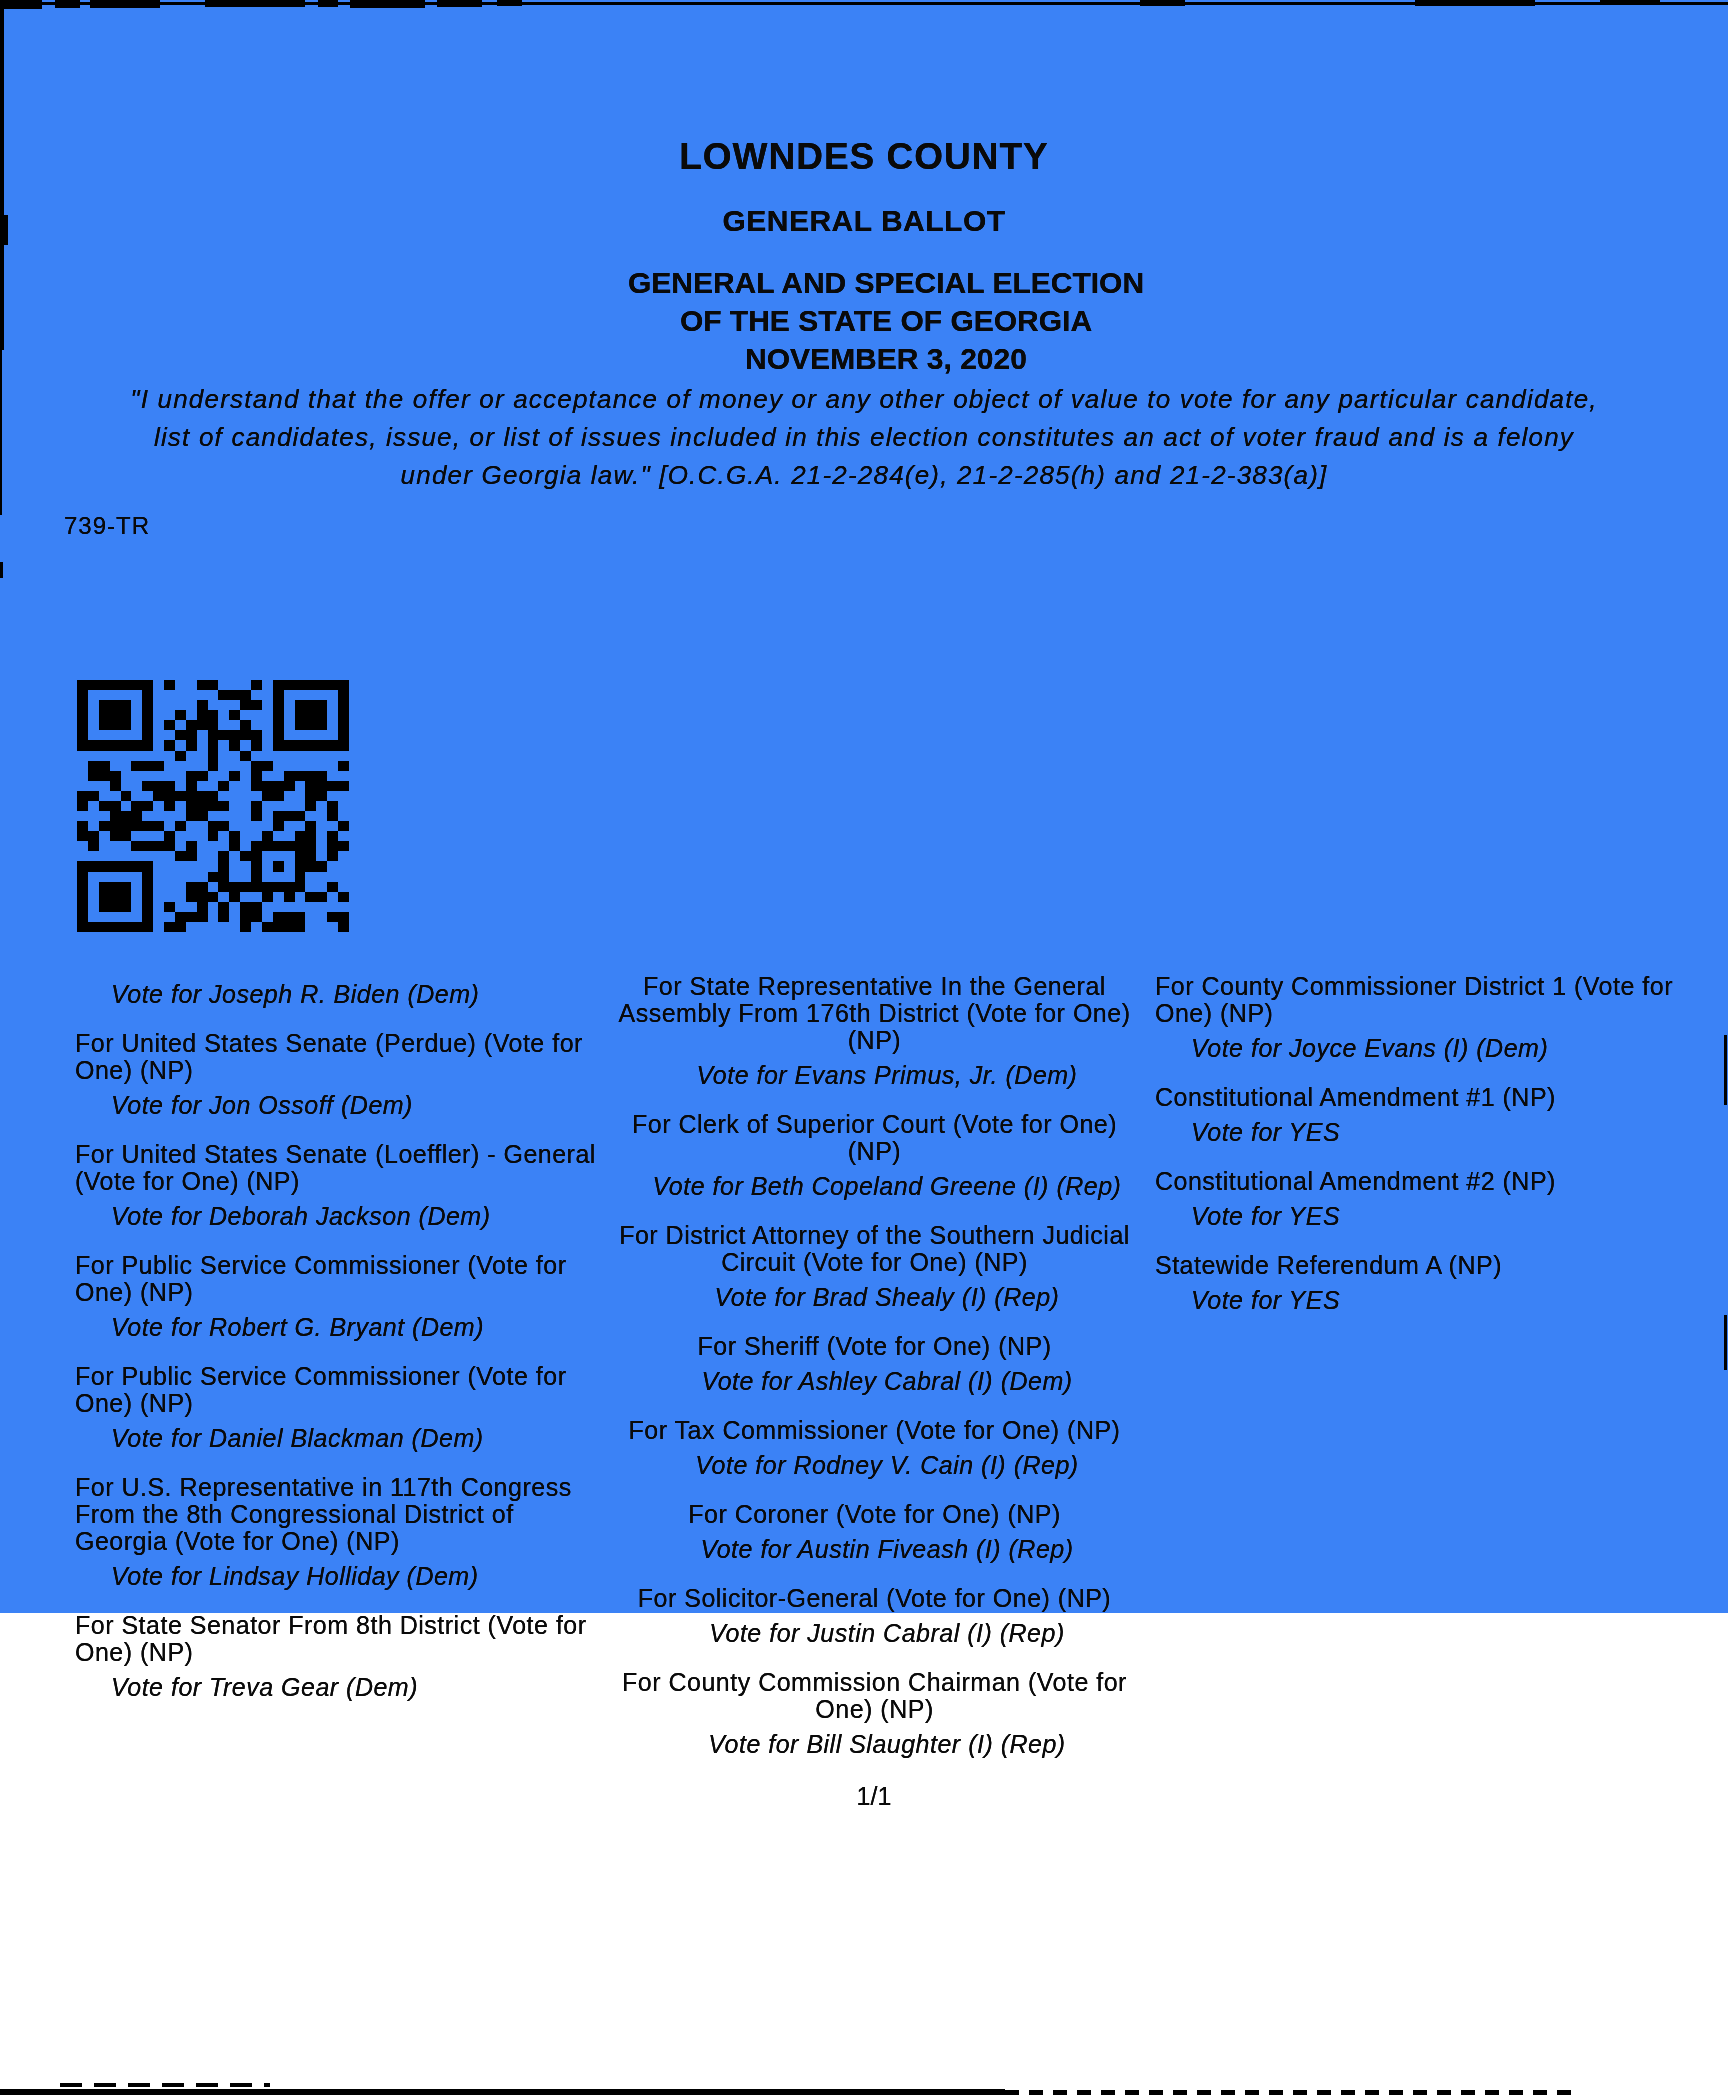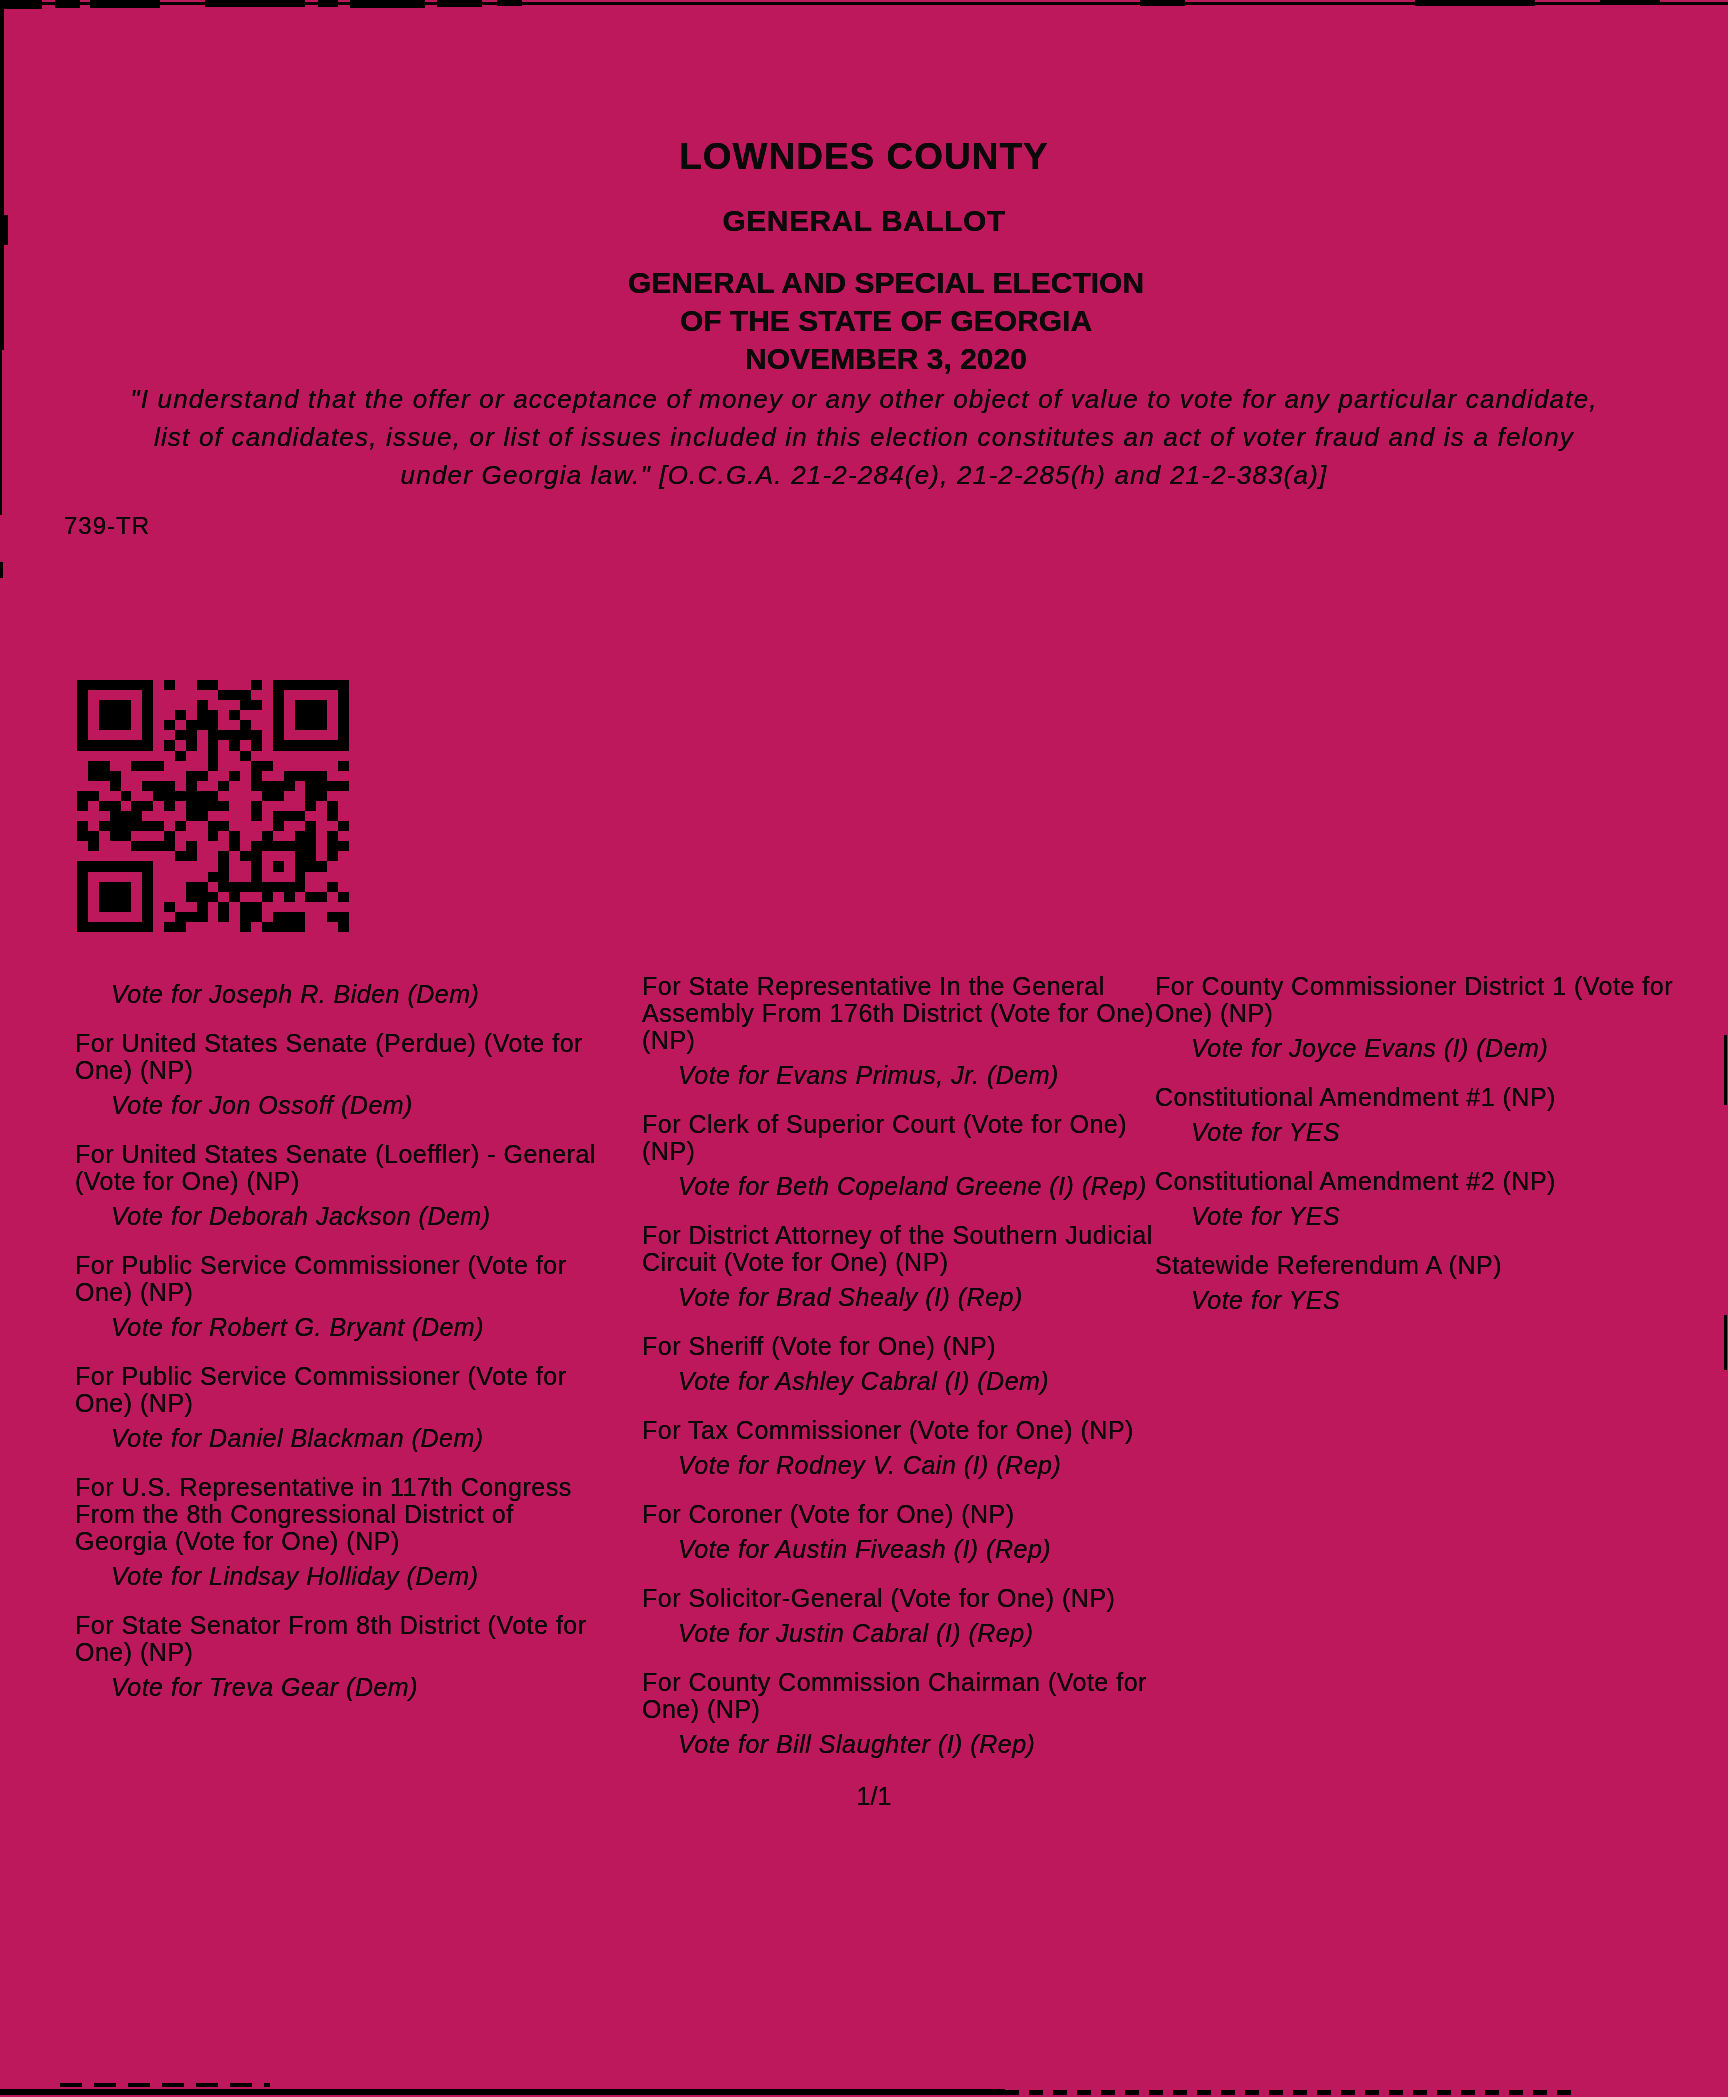--- a/index.html
+++ b/index.html
@@ -5,21 +5,21 @@
   * { box-sizing: content-box; }
   html,body {
     margin:0; padding:0;
     width:1728px; height:2097px;
     background:#ffffff;
     font-family:"Liberation Sans", sans-serif;
     color:#0a0a0a;
     overflow:hidden;
   }
   #page {
-    position:relative; width:1728px; height:2097px; background:#be185d;
+    position:relative; width:1728px; height:1613px; background:#3b82f6;
     text-shadow: 0 0 0.6px #000; 
   }
   
   #header { position:absolute; top:136px; left:0; width:100%; text-align:center; }
   .h-county { font-size:37px; font-weight:bold; letter-spacing:1px; margin:0 0 26px 0; }
   .h-ballot { font-size:30px; font-weight:bold; letter-spacing:0.5px; margin:0 0 26px 0; }
   .h-line   { font-size:30px; font-weight:bold; line-height:38px; margin:0;padding-left:44px; }
   
   #disclaimer {
     position:absolute; top:380px; left:0; width:100%;
@@ -27,21 +27,21 @@
     line-height:38px; letter-spacing:1.2px;
   }
   
   #ballot-code { position:absolute; top:512px; left:64px; font-size:24px; letter-spacing:1px; }
   
   #qr { position:absolute; top:680px; left:77px; width:272px; height:252px; }
   #qr svg { width:100%; height:100%; display:block; }
   
   .column { position:absolute; top:973px; font-size:25px; line-height:27px; letter-spacing:0.5px; }
   #col1 { left:75px;   width:525px; }
-  #col2 { left:642px;  width:525px; }
+  #col2 { left:612px;  width:525px;text-align:center; }
   #col3 { left:1155px; width:552px; }
   .contest { margin:0 0 22px 0; }
   .contest-title { margin:0; }
   .vote-line { margin:8px; padding-left:56px; text-indent:-28px; max-width:450px;font-style:italic; }
   
   #page-num { position:absolute; top:1782px; left:0; width:1748px; text-align:center; font-size:25px; }
   
   .art { position:absolute; background:#000; pointer-events:none; }
   #top-thin    { top:2px; left:0; width:1728px; height:3px; }
   #bottom-solid{ top:2089px; left:0; width:1005px; height:6px; }

